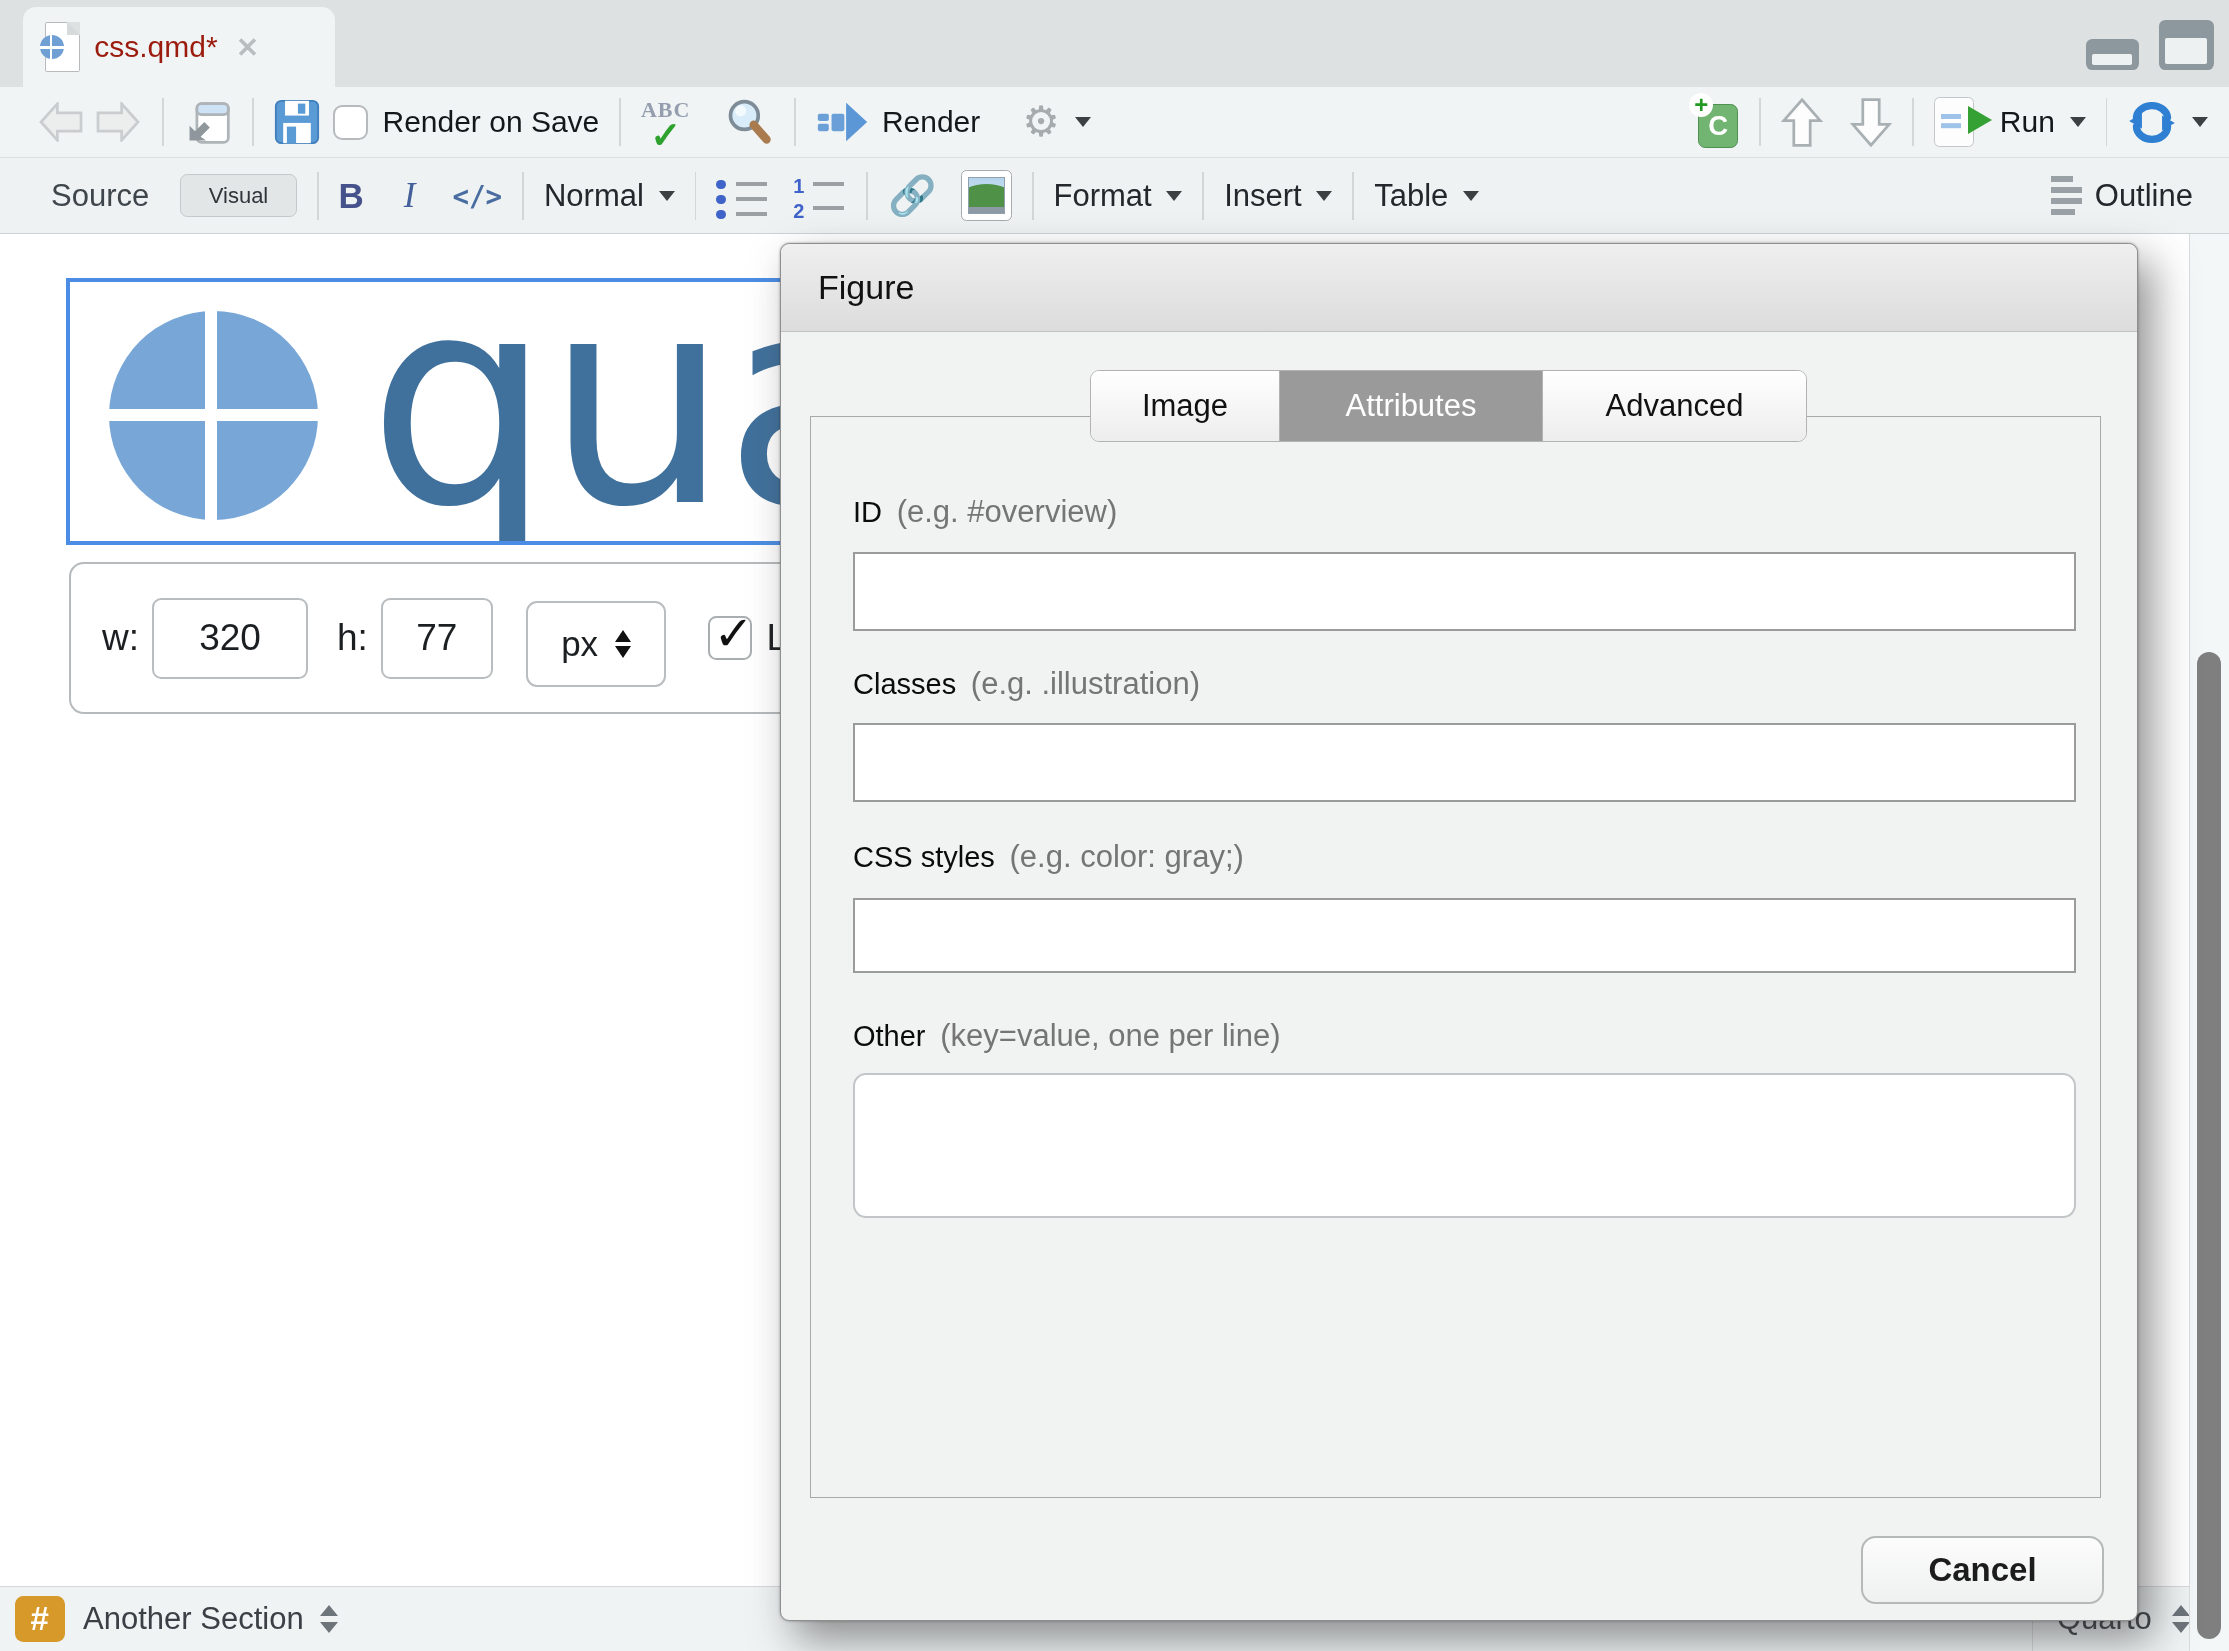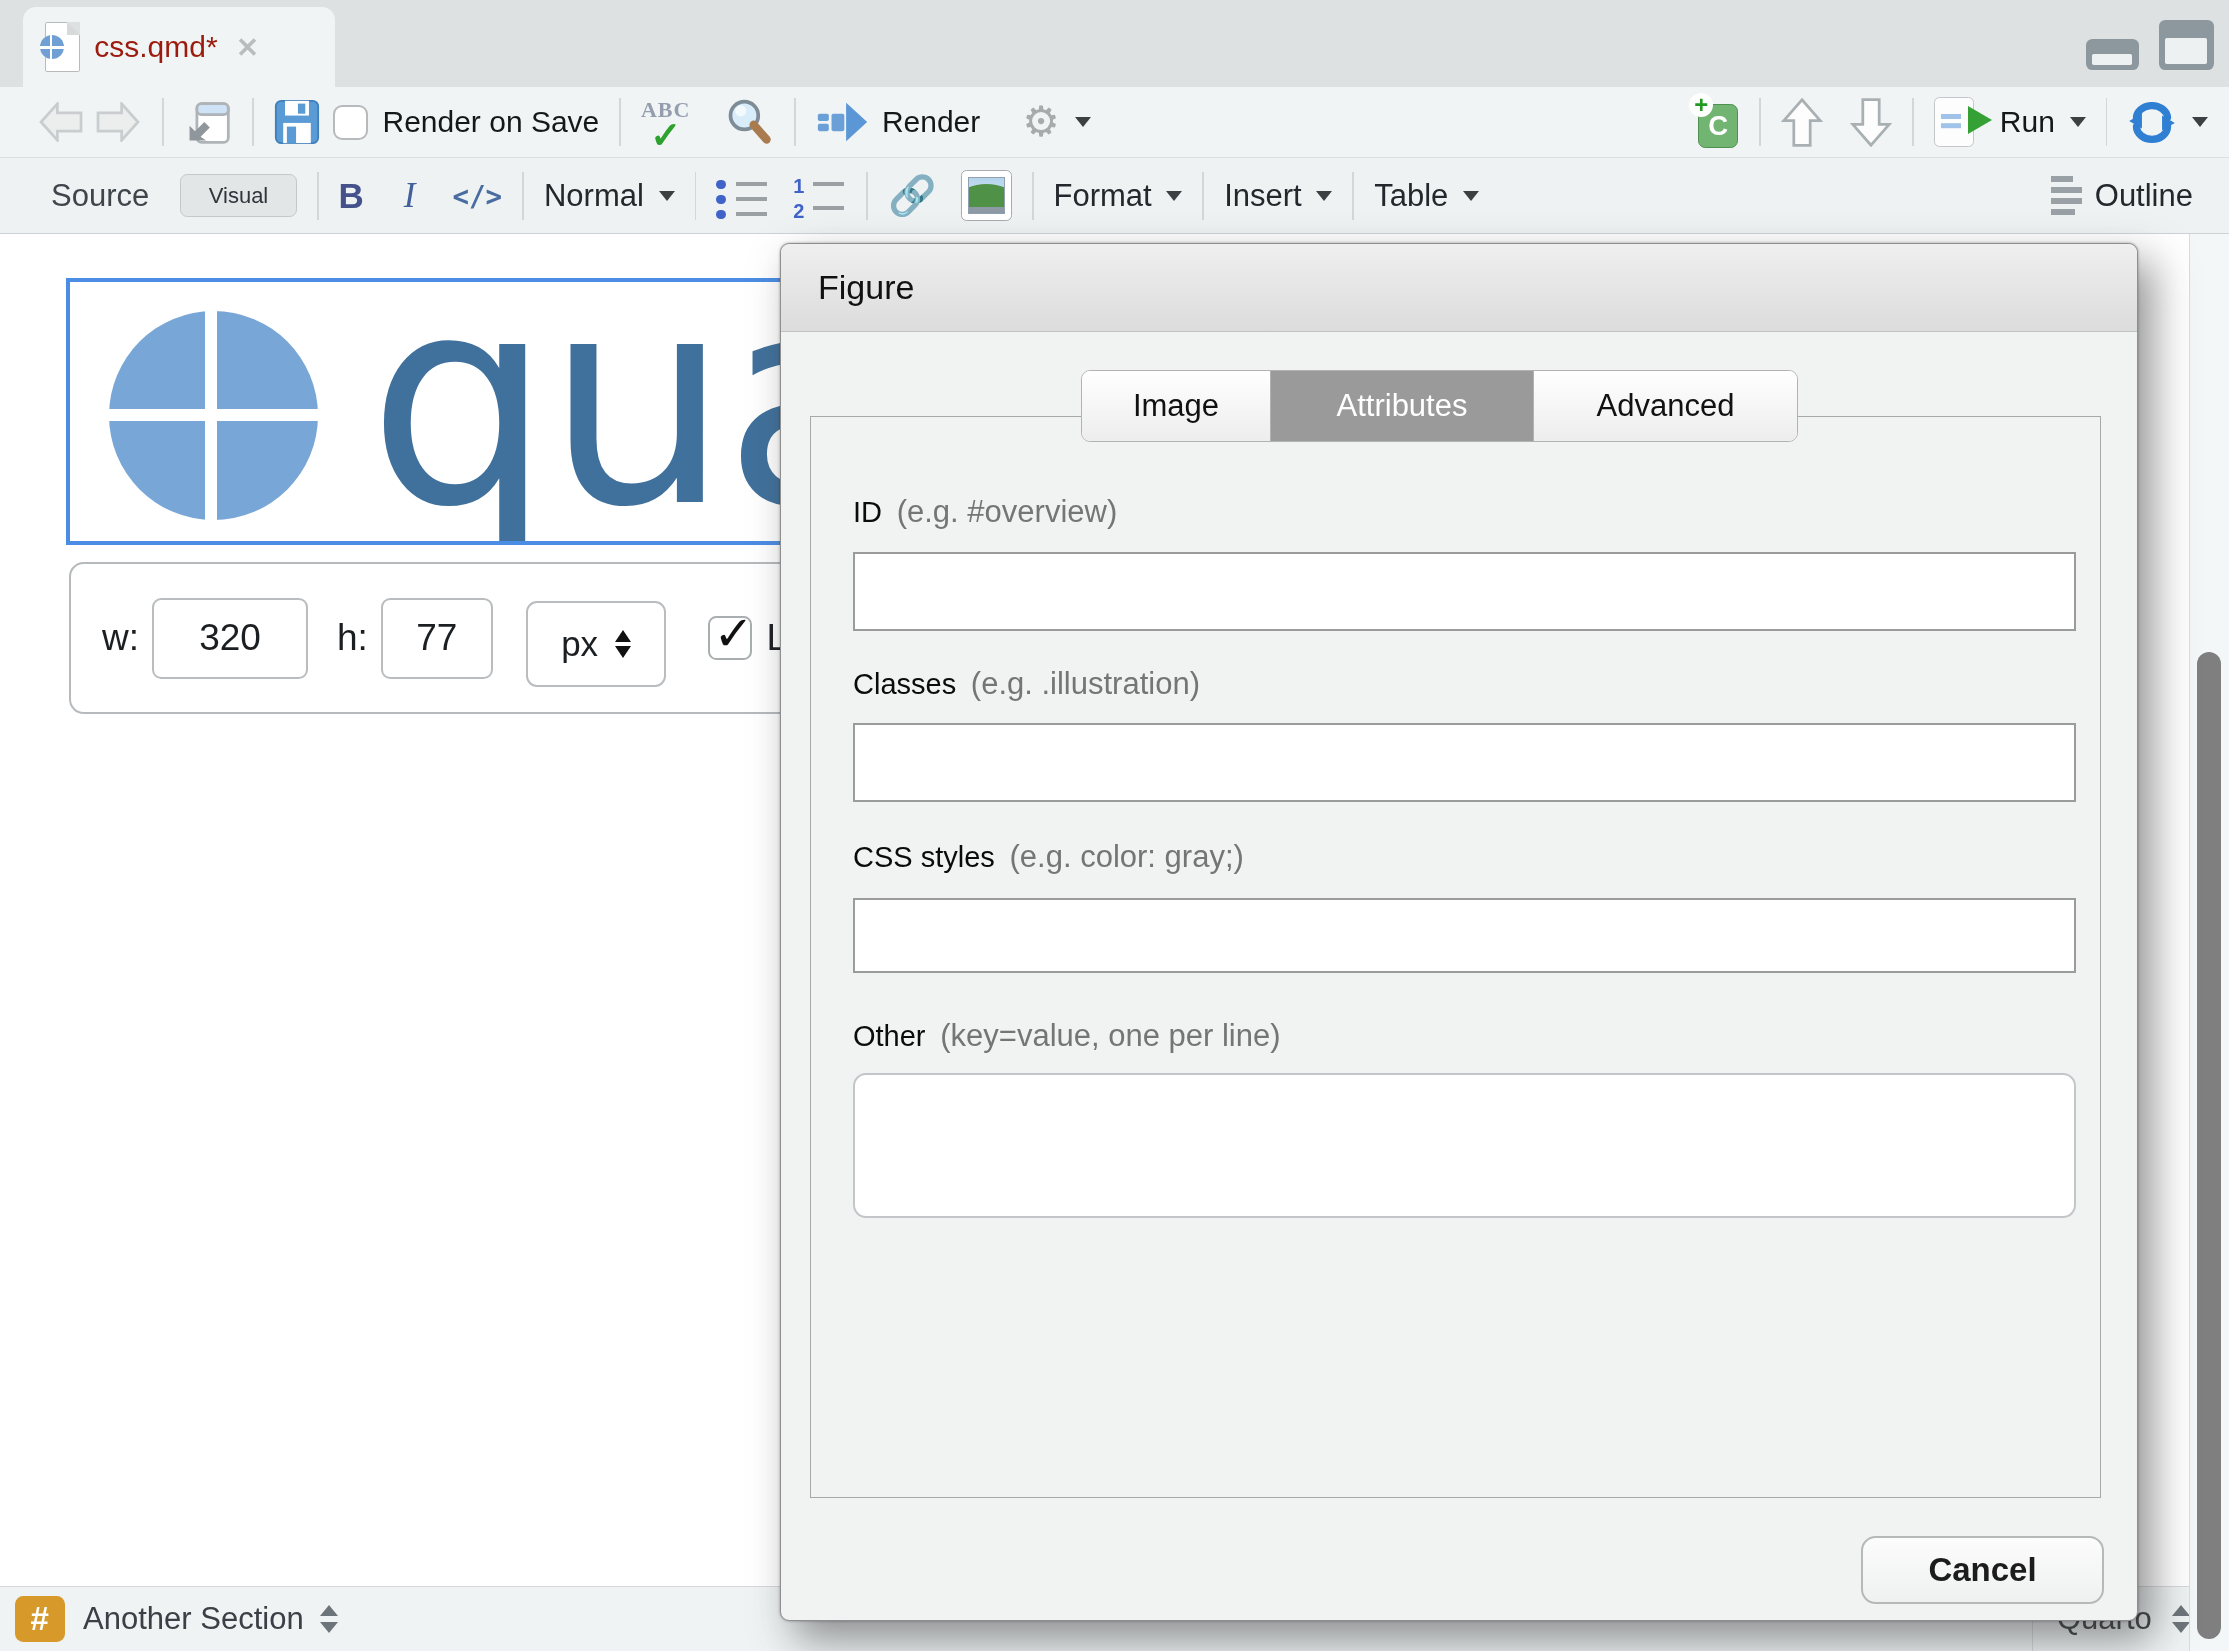--- a/index.html
+++ b/index.html
@@ -126,21 +126,21 @@
                    border-left:1.8px solid #d9dcdd; }
   .scroll-thumb { position:absolute; left:7.3px; top:418px; width:24px; height:987px; background:#7f7f7f; border-radius:12px; }
 
   
   .dialog { position:absolute; left:780px; top:243px; width:1358px; height:1378px; background:#f1f2f2;
             border:0.9px solid #8f8f8f; border-radius:9.2px;
             box-shadow:0 0 2.8px rgba(0,0,0,.35), 14.7px 18.4px 42px rgba(60,60,60,.55); }
   .dlg-title { height:88px; background:linear-gradient(#efefef,#dcdcdd); border-bottom:0.9px solid #c2c2c2;
                border-radius:9.2px 9.2px 0 0; display:flex; align-items:center; padding-left:37px;
                font-size:34px; color:#111; }
-  .dlg-tabs { position:absolute; left:300px; top:126px; height:72px; display:flex; border:1.8px solid #b2b2b2;
+  .dlg-tabs { position:absolute; left:309px; top:126px; height:72px; display:flex; border:1.8px solid #b2b2b2;
               border-radius:9.2px; overflow:hidden; background:#fff; z-index:2; }
   .dlg-tab { display:flex; align-items:center; justify-content:center; font-size:31px; color:#111;
              background:linear-gradient(#ffffff,#ededed); border-right:0.9px solid #b2b2b2; }
   .dlg-tab:last-child { border-right:none; }
   .dlg-tab.t0 { width:189px; }
   .dlg-tab.t1 { width:263px; }
   .dlg-tab.t2 { width:263px; }
   .dlg-tab.selected { background:#9a9a9a; color:#fff; }
   .fieldbox { position:absolute; left:28.5px; top:172px; width:1291px; height:1082px; border:1.8px solid #a8a8a8; z-index:1; }
   .fld-label { position:absolute; left:72px; display:flex; align-items:baseline; gap:14.7px; z-index:2; }

